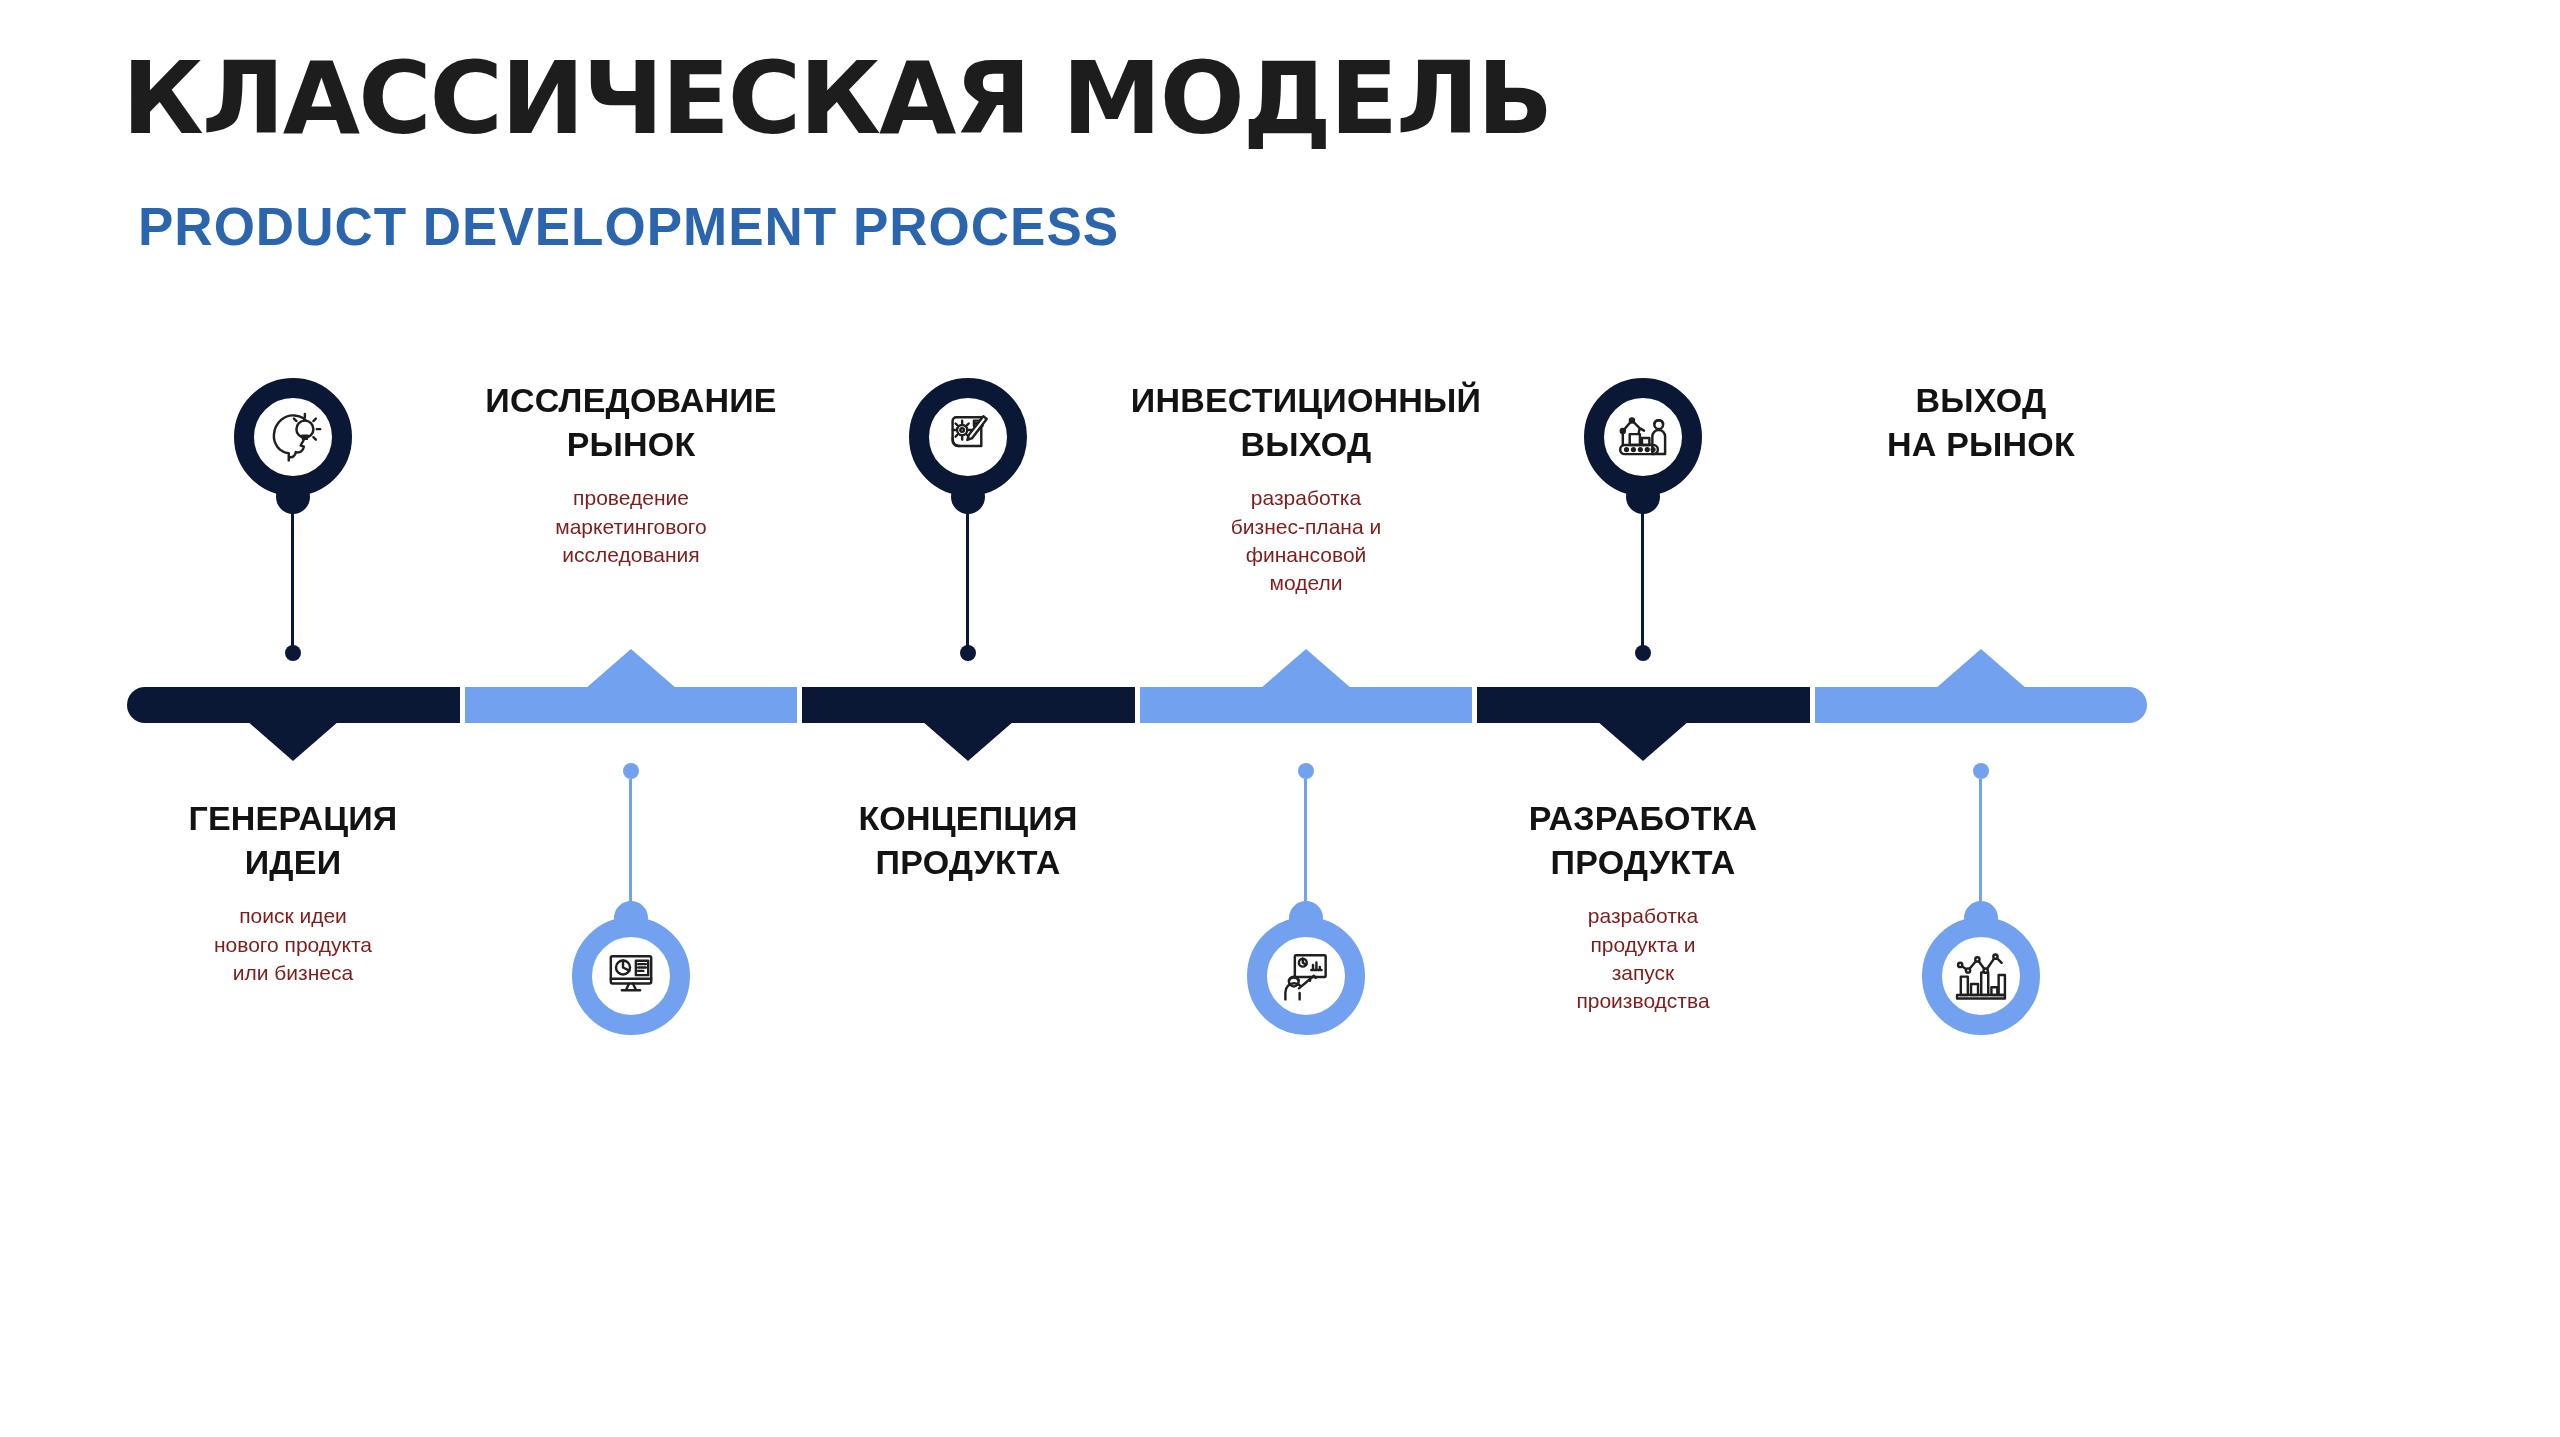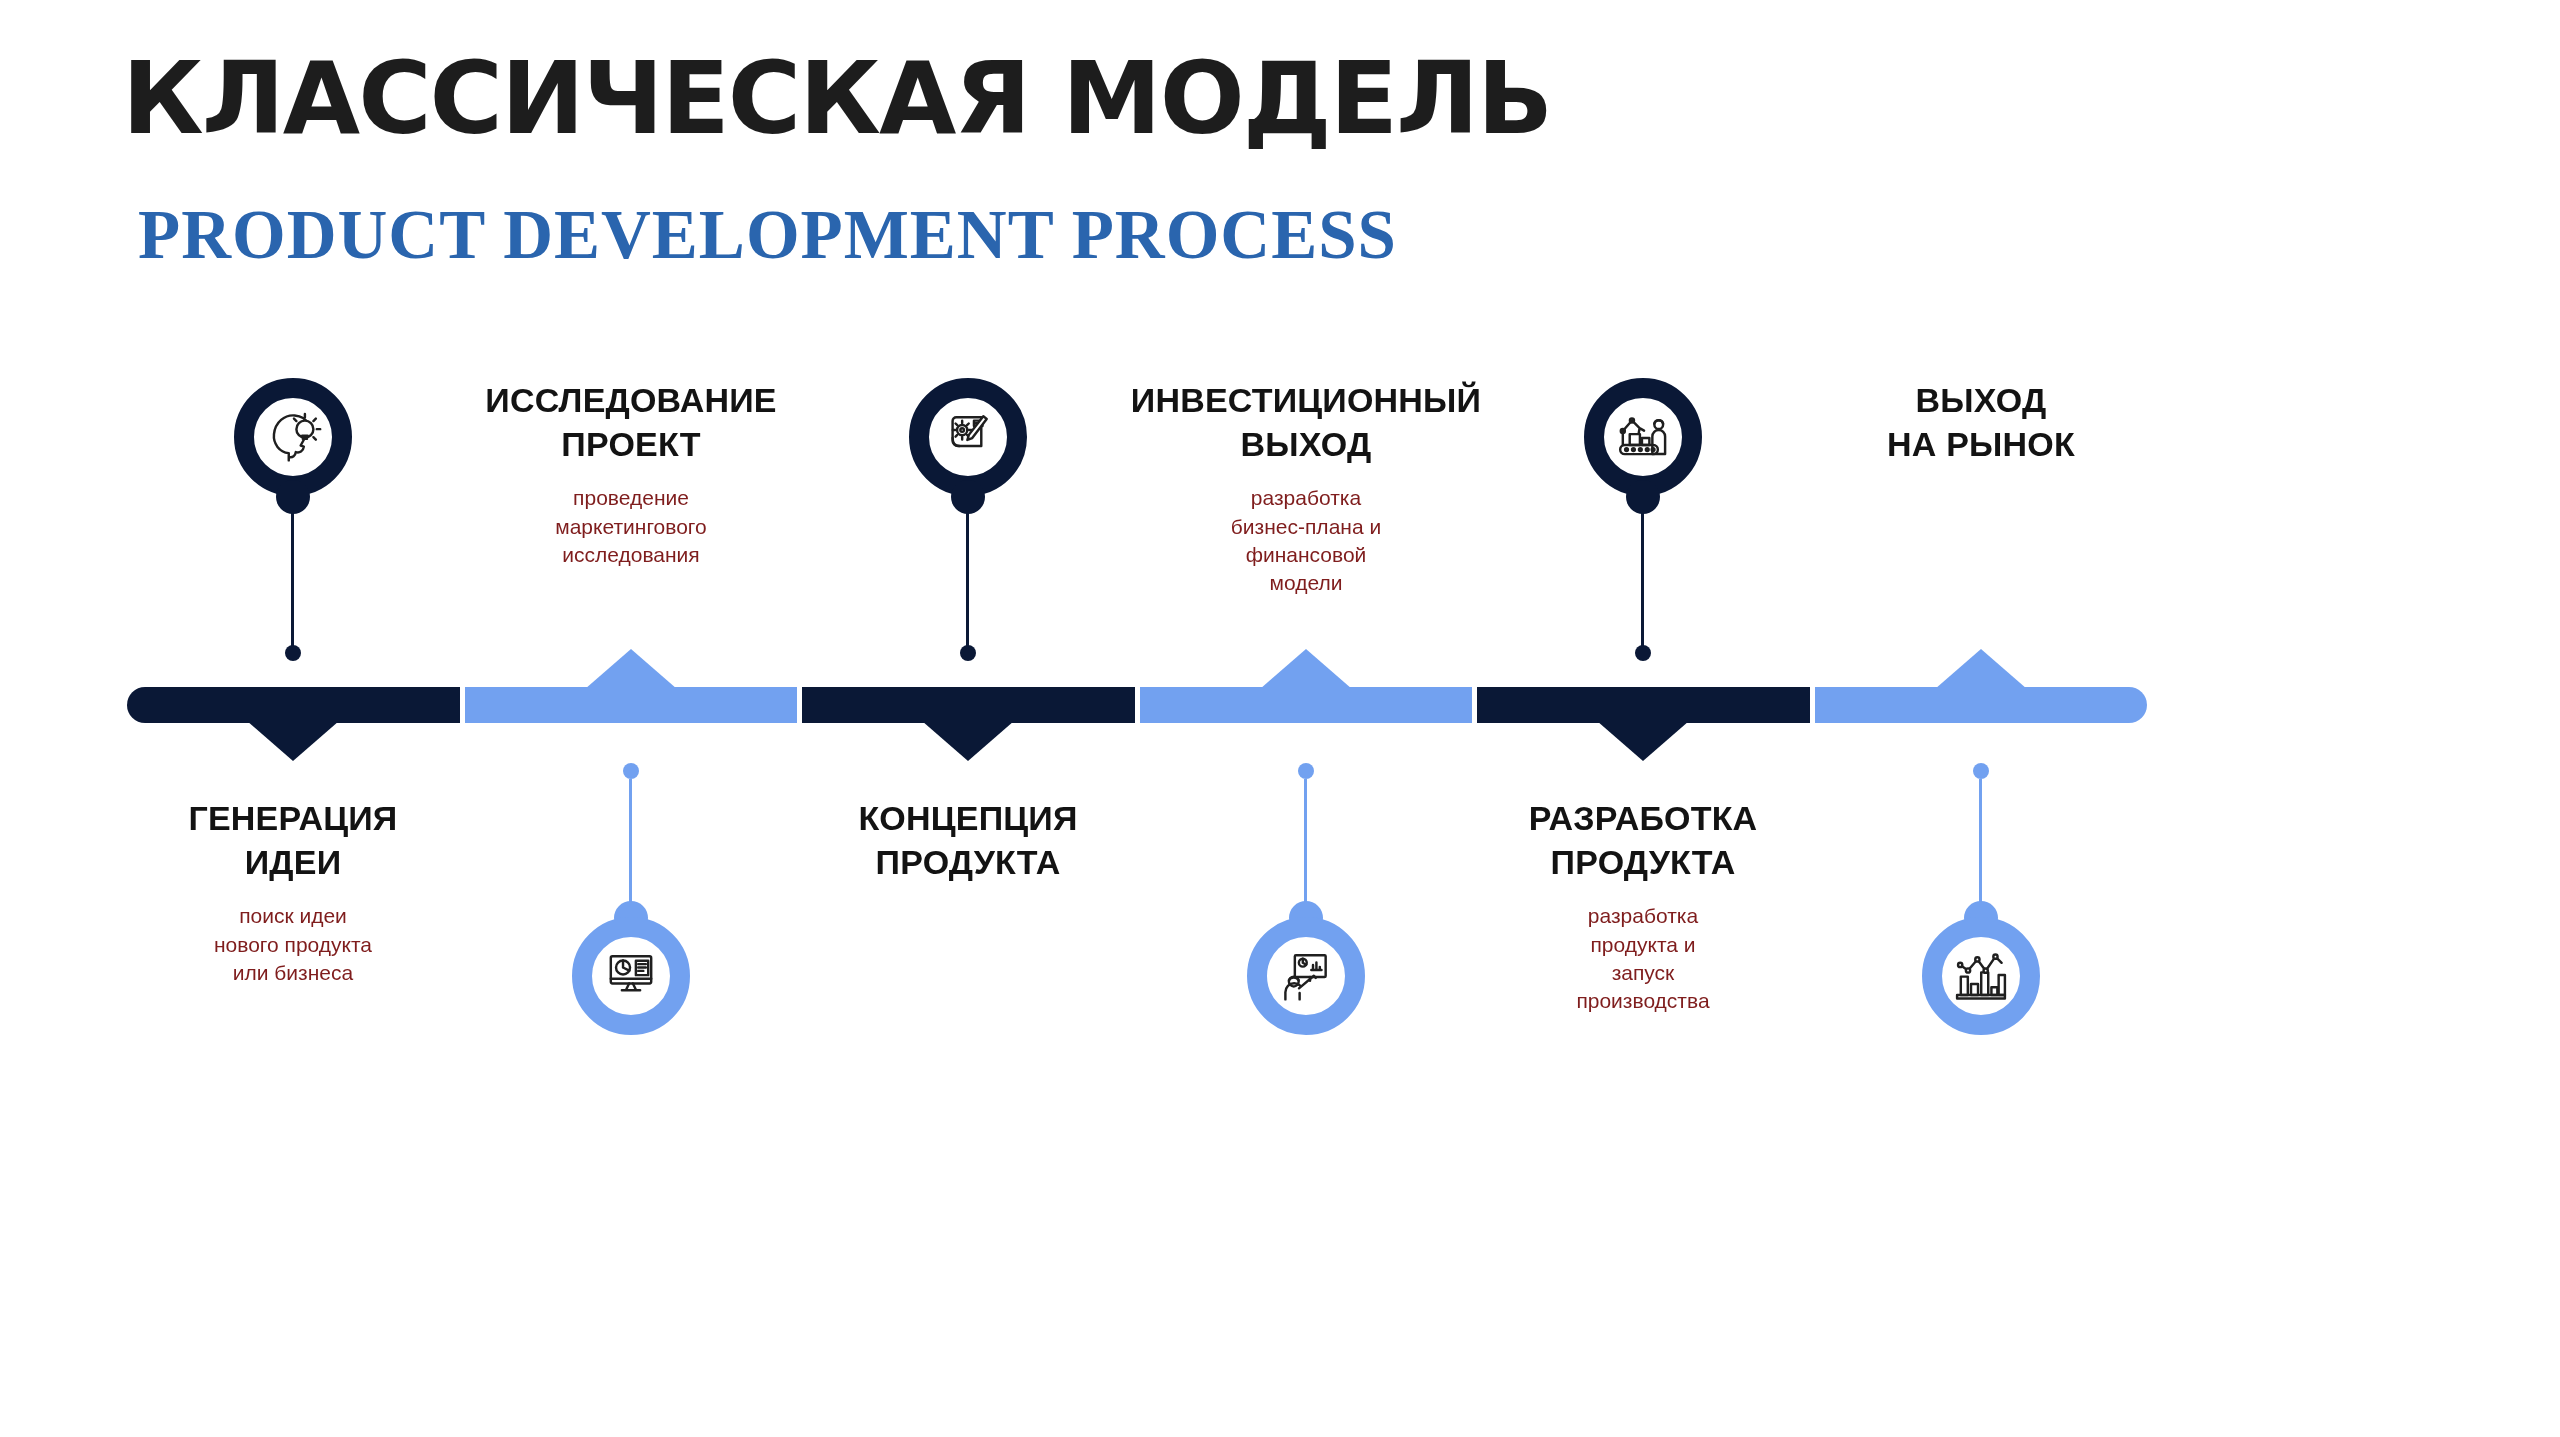--- a/index.html
+++ b/index.html
@@ -8,22 +8,22 @@
   .canvas { position:relative; width:2560px; height:1437px; background:#ffffff; overflow:hidden; }
 
   .title {
     position:absolute; left:122px; top:40px;
     font-family:"DejaVu Sans","Liberation Sans",sans-serif;
     font-size:100px; font-weight:800; letter-spacing:-2px; color:#1d1d1d;
     white-space:nowrap;
   }
   .subtitle {
     position:absolute; left:138px; top:196px;
-    font-family:Liberation Serif, serif;
-    font-size:69px; font-weight:800; letter-spacing:1px; color:#2a65ae;
+    font-family:Liberation Sans, sans-serif;
+    font-size:53px; font-weight:800; letter-spacing:1px; color:#2a65ae;
     white-space:nowrap;
   }
 
   
   .timeline {
     position:absolute; left:127px; top:687px; width:2020px; height:36px;
     display:flex; gap:5px;
   }
   .seg { flex:1; position:relative; }
   .seg.dark  { background:#0a1836; }
@@ -143,21 +143,21 @@
         <path d="M13 34.5 H51"></path>
         <circle cx="24.5" cy="24" r="6.6"></circle>
         <path d="M24.5 24 V17.4 M24.5 24 L30.4 27"></path>
         <rect x="36.6" y="17.6" width="11.6" height="13.6"></rect>
         <path d="M38.8 20.8 h7.2 M38.8 24 h7.2 M38.8 27.2 h4.8"></path>
         <path d="M30.2 39 L27.4 45 M33.8 39 L36.6 45 M23.4 45.4 H40.6"></path>
       </svg>
     </div>
     <div class="stage-text">
       <div class="stage-title">ИССЛЕДОВАНИЕ
-ПРОЕКТ</div>
+РЫНОК</div>
       <div class="stage-desc">проведение
 маркетингового
 исследования</div>
     </div>
   </div>
 
   <div class="stage icon-above" style="--cx:968px">
     <div class="m-ring">
       <svg class="glyph" viewBox="0 0 64 64">
         <path d="M21 13.5 H44.5 V40.5 H22.5 C19.7 40.5 17.5 38.3 17.5 35.5 V17 C17.5 15 19 13.5 21 13.5 Z"></path>

